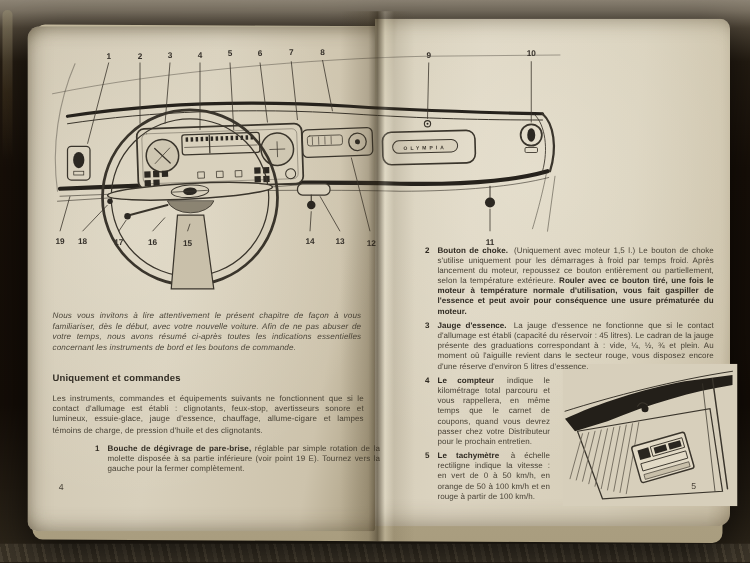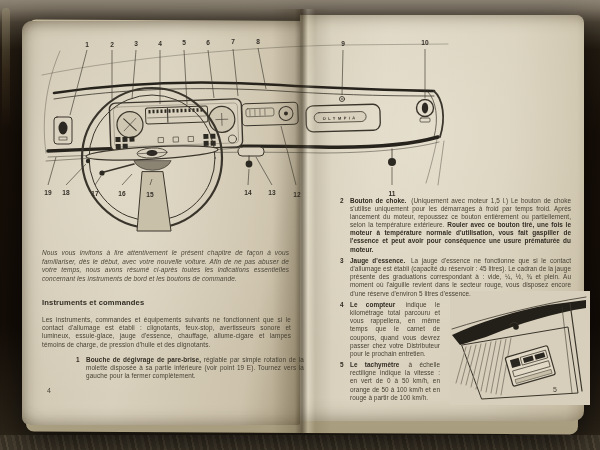--- a/index.html
+++ b/index.html
@@ -268,21 +268,21 @@
         <text x="82" y="163">16</text>
         <text x="110" y="164">15</text>
         <text x="208" y="162">14</text>
         <text x="232" y="162">13</text>
         <text x="257" y="164">12</text>
         <text x="352" y="163">11</text>
       </g>
     </svg>
 
     <div class="intro txt">Nous vous invitons à lire attentivement le présent chapitre de façon à vous familiariser, dès le début, avec votre nouvelle voiture. Afin de ne pas abuser de votre temps, nous avons résumé ci-après toutes les indications essentielles concernant les instruments de bord et les boutons de commande.</div>
-    <div class="heading">Instruments et commandes</div>
+    <div class="heading">Uniquement et commandes</div>
     <div class="para txt">Les instruments, commandes et équipements suivants ne fonctionnent que si le contact d'allumage est établi : clignotants, feux-stop, avertisseurs sonore et lumineux, essuie-glace, jauge d'essence, chauffage, allume-cigare et lampes témoins de charge, de pression d'huile et des clignotants.</div>
     <div class="item1 txt">
       <span class="num">1</span>
       <span class="title">Bouche de dégivrage de pare-brise,</span>
       <span>réglable par simple rotation de la molette disposée à sa partie inférieure (voir point 19 E). Tournez vers la gauche pour la fermer complètement.</span>
     </div>
     <div class="pagenum pn-left">4</div>
 
     <div class="rp-items">
       <div class="item">

